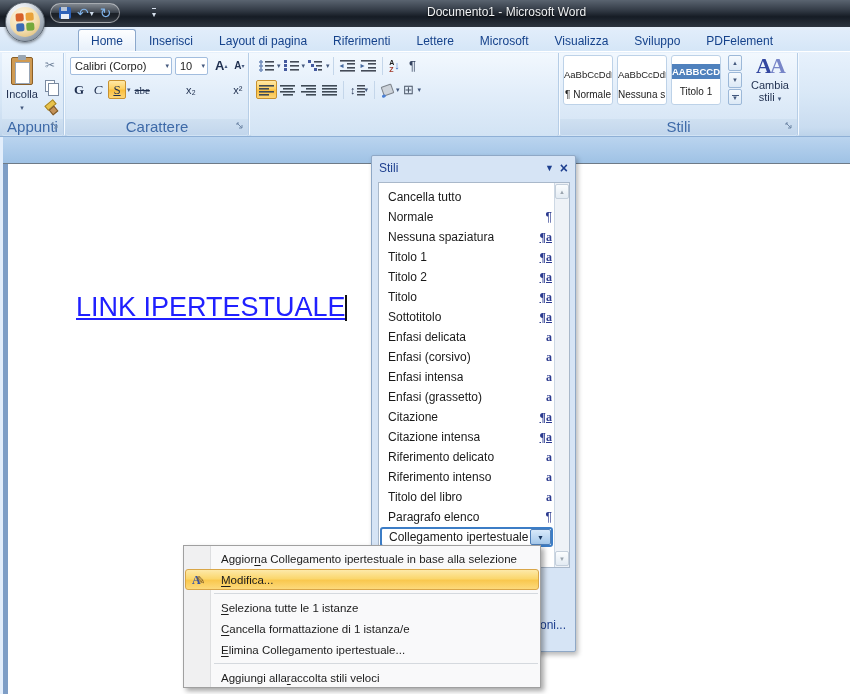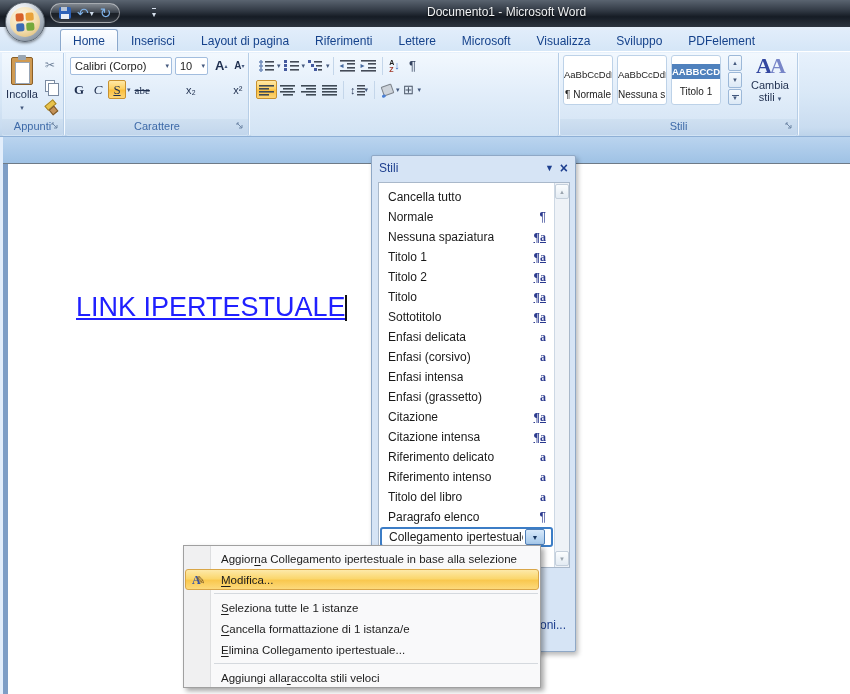--- a/index.html
+++ b/index.html
@@ -30,35 +30,35 @@
   .qat-btn{display:flex;align-items:center;color:#bcd0e8;cursor:default;}
   .floppy{width:12px;height:12px;background:#2d62b8;border-radius:2px;position:relative;}
   .floppy::before{content:"";position:absolute;left:2px;top:0;width:6px;height:4px;background:#b9c6d8;}
   .floppy::after{content:"";position:absolute;left:2px;bottom:0;width:8px;height:5px;background:#e8eef5;}
   .u-arrow{font-size:14px;line-height:12px;color:#7fb2e8;}
   .qat .caret{font-size:8px;color:#cfdceb;margin-left:1px;}
   .qat-custom{position:absolute;left:152px;top:8px;color:#d6e0ec;font-size:8px;border-top:1px solid #d6e0ec;line-height:9px;padding-top:1px;}
 
   
   .tabrow{position:absolute;left:0;top:27px;width:850px;height:24px;
-    background:linear-gradient(180deg,#e3eefb,#d5e6f7);display:flex;align-items:flex-end;padding-left:60px;}
+    background:linear-gradient(180deg,#e3eefb,#d5e6f7);display:flex;align-items:flex-end;padding-left:78px;}
   .tab{height:22px;line-height:22px;padding:0 12px;font-size:12px;color:#15428b;white-space:nowrap;
     border:1px solid transparent;border-bottom:none;border-radius:3px 3px 0 0;cursor:default;}
   .tab.active{background:linear-gradient(180deg,#fdfeff,#f0f6fd 60%,#e7f0fa);border-color:#8ba8cc;
     box-shadow:0 0 2px rgba(255,255,255,.9) inset;}
 
   
   .ribbon{position:absolute;left:0;top:51px;width:850px;height:86px;
     background:linear-gradient(180deg,#e7f1fc 0%,#d9e8f7 50%,#c9dcf0 90%,#bcd3ea 100%);
     border-top:1px solid #fff;border-bottom:1px solid #8fb0d6;}
   .group{position:absolute;top:1px;height:83px;
     background:linear-gradient(180deg,#f2f8fe 0%,#e3eefa 45%,#d2e3f4 100%);
     border-right:1px solid #b6cde6;box-shadow:1px 0 0 #f5faff;border-radius:0 0 2px 2px;}
   .g-body{position:relative;height:66px;}
-  .g-label{position:relative;height:16px;font-size:11px;color:#3e6aa8;text-align:center;line-height:15px;
+  .g-label{position:relative;height:16px;font-size:15px;color:#3e6aa8;text-align:center;line-height:15px;
     background:linear-gradient(180deg,#cfe0f1,#c2d6ec);border-radius:0 0 2px 2px;}
   .launcher{position:absolute;right:3px;top:3px;}
   .row{display:flex;align-items:center;gap:1px;}
   .caret{font-size:7px;color:#44597e;}
   .rbtn{display:flex;align-items:center;justify-content:center;height:19px;min-width:18px;padding:0 2px;
     border:1px solid transparent;border-radius:2px;color:#1f2f4f;cursor:default;}
   .rbtn.on{background:linear-gradient(180deg,#ffe8a6,#fdd162 45%,#fbbf3e 55%,#fcd577);border-color:#c79130;}
 
   
   .g-clipboard{left:2px;width:62px;}
@@ -186,21 +186,21 @@
   .pane-title{flex:1;font-size:12px;color:#1e3f8f;}
   .pane-menu{font-size:9px;color:#1e3f8f;padding:0 6px;}
   .pane-close{font-size:14px;font-weight:bold;color:#1e3f8f;line-height:14px;}
   .slist{position:absolute;left:6px;top:26px;width:192px;height:386px;background:#fff;border:1px solid #a9b8ca;}
   .slist-inner{position:absolute;left:0;top:0;right:15px;bottom:0;padding-top:4px;overflow:hidden;}
   .sscroll{position:absolute;right:0;top:0;bottom:0;width:15px;background:#eef2f7;border-left:1px solid #cdd8e4;}
   .sarrow{position:absolute;left:0;width:14px;height:15px;display:flex;align-items:center;justify-content:center;
     font-size:6px;color:#9aa4ae;background:linear-gradient(180deg,#fbfdfe,#e3ebf3);border:1px solid #c4cfdb;border-radius:2px;}
   .sarrow.up{top:1px;}
   .sarrow.down{bottom:1px;}
-  .srow{position:relative;display:flex;align-items:center;height:20px;padding:0 6px 0 9px;font-size:12px;color:#1a1a1a;cursor:default;}
+  .srow{position:relative;display:flex;align-items:center;height:20px;padding:0 0 0 9px;font-size:12px;color:#1a1a1a;cursor:default;}
   .sname{white-space:nowrap;overflow:hidden;}
   .sglyph{margin-left:auto;font-size:12px;color:#2b3a8f;padding-right:2px;}
   .sglyph.g-para{font-size:12px;}
   .sglyph.g-char{font-weight:bold;font-family:"Liberation Serif",serif;}
   .sglyph.g-linked{font-weight:bold;text-decoration:underline;font-family:"Liberation Serif",serif;}
   .sdrop{display:none;}
   .srow.selected{border:2px solid #3c7dc6;border-radius:3px;margin:0 1px;padding-left:7px;}
   .srow.selected .sdrop{display:flex;align-items:center;justify-content:center;margin-left:auto;
     width:21px;height:16px;font-size:7px;color:#16355e;
     background:linear-gradient(180deg,#d8e9fa,#a5c8ea);border:1px solid #4f7fb8;border-radius:2px;}

